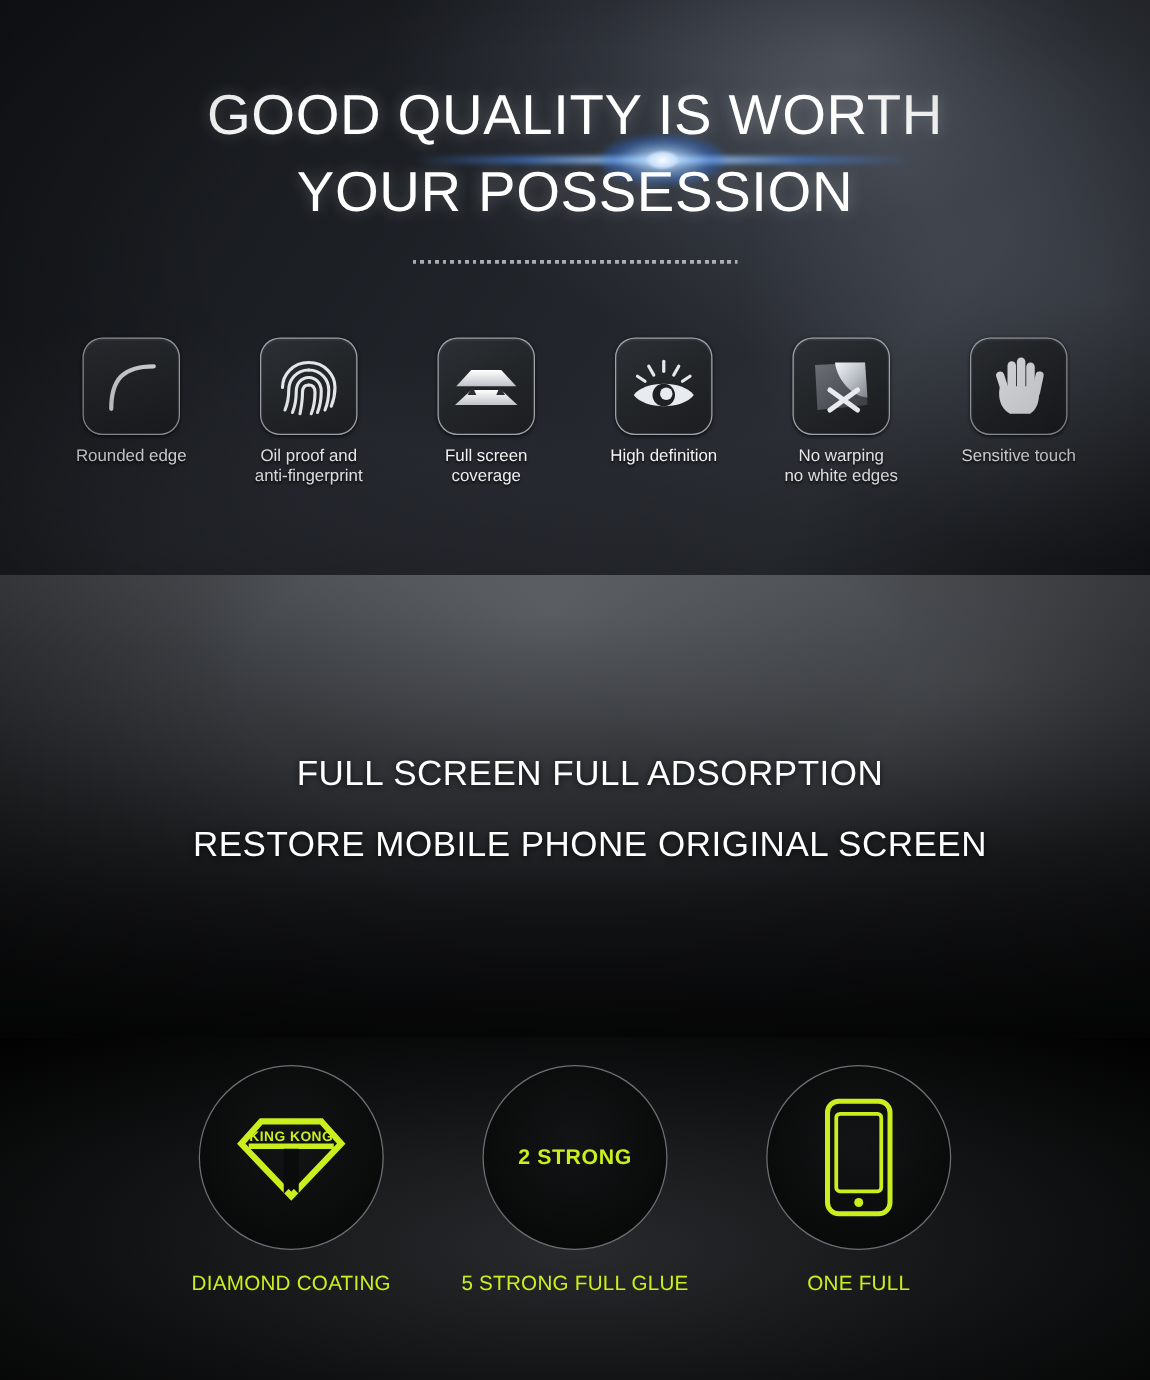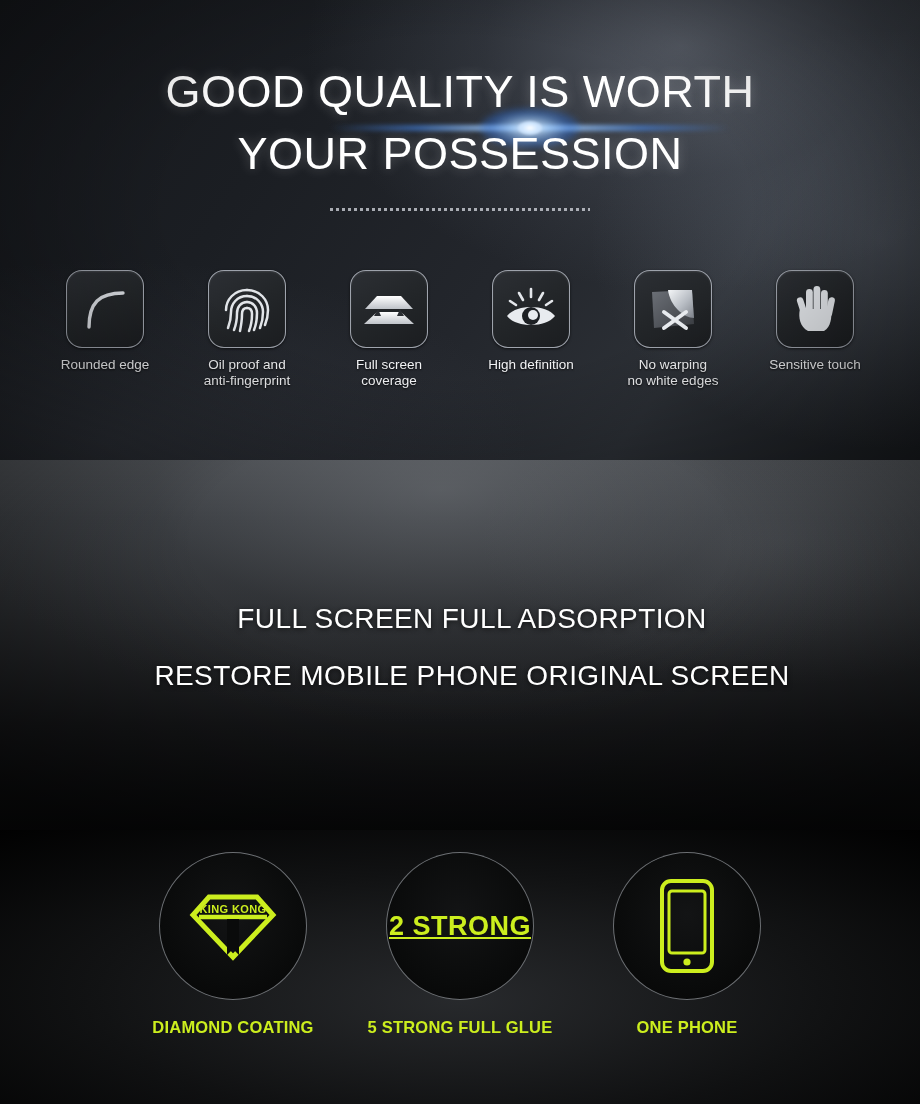--- a/index.html
+++ b/index.html
@@ -123,25 +123,25 @@
   .cwrap { width:190px; display:flex; flex-direction:column; align-items:center; }
   .circ {
     width:148px; height:148px; border-radius:50%;
     border:1.5px solid rgba(150,154,160,0.70);
     background:radial-gradient(circle at 50% 42%, #131415 0%, #0a0b0b 62%, #050505 100%);
     display:flex; align-items:center; justify-content:center;
     position:relative; overflow:hidden;
   }
   .circ svg { display:block; }
   .clabel {
-    margin-top:18px; font-size:16.5px; font-weight:700; letter-spacing:0.2px;
+    margin-top:18px; font-size:16.5px; font-weight:400; letter-spacing:0.2px;
     text-align:center; white-space:nowrap;
   }
   .ctext {
-    font-size:27px; font-weight:700; letter-spacing:0.5px;text-decoration:underline;
+    font-size:17px; font-weight:700; letter-spacing:0.5px;
   }
 </style>
 </head>
 <body>
 
 <div id="hero">
 
   <div id="flare">
     <div class="streak"></div>
     <div class="glow"></div>
@@ -314,17 +314,17 @@
     <div class="cwrap">
       <div class="circ">
         <span>
           <svg width="62" height="98" viewBox="0 0 62 98">
             <rect x="6" y="4" width="50" height="90" rx="9" fill="none" stroke="#ccee1e" stroke-width="4"></rect>
             <rect x="13" y="14" width="36" height="62" rx="3" fill="none" stroke="#ccee1e" stroke-width="3"></rect>
             <circle cx="31" cy="85" r="3.6" fill="#ccee1e"></circle>
           </svg>
         </span>
       </div>
-      <div class="clabel" style="color:#ccee1e">ONE PHONE</div>
+      <div class="clabel" style="color:#ccee1e">ONE FULL</div>
     </div>
 
   </div>
 </div>
 
 </body></html>

